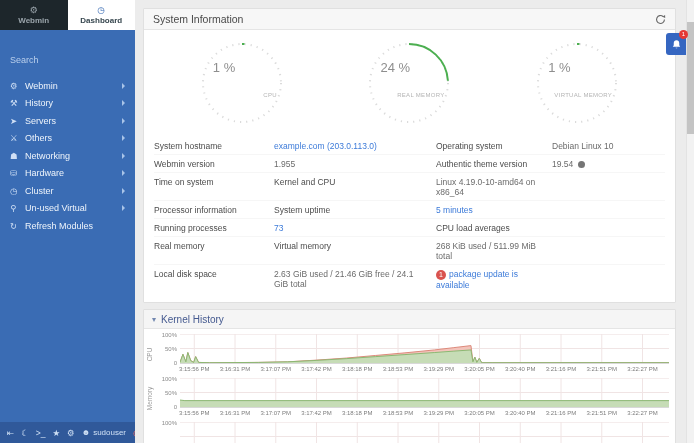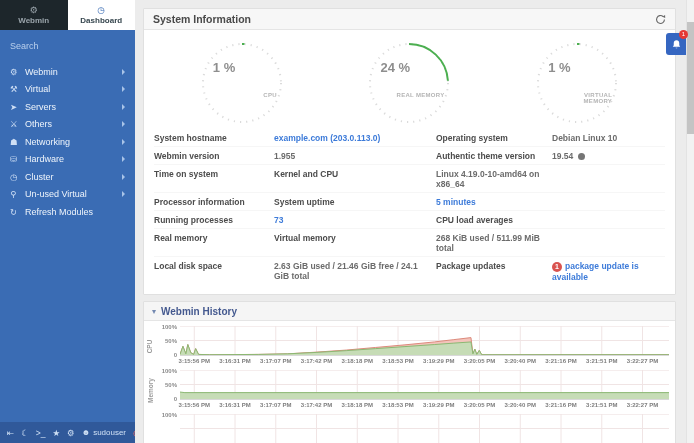--- a/index.html
+++ b/index.html
@@ -10,21 +10,21 @@
   
   .sidebar { width:135px; min-width:135px; height:443px; background:#3a6cb4;
     display:flex; flex-direction:column; color:#dce8f7; }
   .side-tabs { display:flex; height:30px; }
   .side-tab { flex:1; display:flex; flex-direction:column; align-items:center;
     justify-content:center; font-size:8px; font-weight:bold; cursor:pointer; gap:1px; }
   .side-tab .tab-ic { font-size:9px; line-height:9px; }
   .tab-webmin { background:#1d262b; color:#9aa4ab; }
   .tab-dashboard { background:#ffffff; color:#37474f; }
   .tab-dashboard .tab-ic { color:#3a6cb4; }
-  .side-search { display:flex; align-items:center; padding:0 10px; height:24px; margin-top:4px; }
+  .side-search { display:flex; align-items:center; padding:0 10px; height:24px; margin-top:18px; }
   .side-search input { flex:1; background:transparent; border:none; outline:none;
     color:#eaf2fc; font-size:9px; }
   .side-search input::placeholder { color:#b9cfec; }
   .side-menu { flex:1; padding-top:5px; }
   .menu-item { display:flex; align-items:center; height:17.5px; padding:0 10px;
     font-size:9px; color:#eef4fb; cursor:pointer; }
   .menu-item .m-ic { width:15px; font-size:8.5px; color:#cfdff5; }
   .menu-item .m-caret { margin-left:auto; width:0; height:0;
     border-top:3px solid transparent; border-bottom:3px solid transparent;
     border-left:3.5px solid #a9c4e8; }
@@ -40,35 +40,35 @@
   .scrollbar { position:absolute; top:0; right:0; width:8px; height:443px;
     background:#f2f2f2; border-left:1px solid #e3e3e3; }
   .scroll-thumb { position:absolute; top:22px; left:0; width:8px; height:112px; background:#c4c4c4; }
   .bell-tab { position:absolute; top:33px; right:8px; width:20px; height:22px;
     background:#3566c1; border-radius:3px 0 0 3px; display:flex; align-items:center;
     justify-content:center; cursor:pointer; z-index:5; }
   .bell-badge { position:absolute; top:-3px; right:-2px; min-width:9px; height:9px;
     border-radius:5px; background:#e53935; color:#fff; font-size:6px; line-height:9px;
     text-align:center; padding:0 1px; }
 
-  .panel { background:#fff; border:1px solid #e0e0e0; border-radius:1px;font-weight:bold; }
+  .panel { background:#fff; border:1px solid #e0e0e0; border-radius:1px; }
   .panel-header { height:21px; background:#f7f7f7; border-bottom:1px solid #e5e5e5;
     display:flex; align-items:center; padding:0 9px; font-size:10.5px; color:#4a4a4a; }
   .refresh-btn { margin-left:auto; cursor:pointer; display:flex; }
 
   
   .gauges { display:flex; justify-content:space-around; padding:9px 14px 2px; }
   .gauge { position:relative; width:88px; height:88px; }
   .gauge svg { position:absolute; inset:0; }
   .g-val { position:absolute; left:15px; top:21px; font-size:13px; color:#8e8e8e; }
   .g-lbl { position:absolute; right:9px; top:53px; width:58px; text-align:right;
     font-size:6px; letter-spacing:.3px; color:#b4b4b4; }
 
   
-  .info-table { margin:0 10px 9px; font-size:8.5px; }
+  .info-table { margin:8px 10px 9px; font-size:8.5px; }
   .info-row { display:grid; grid-template-columns:110px 152px 106px 1fr;
     column-gap:10px; padding:3.5px 0; border-bottom:1px solid #f6f6f6; }
   .info-row:last-child { border-bottom:none; }
   .i-label { color:#4c4c4c; }
   .i-value { color:#6b6b6b; }
   .i-link { color:#3d7bd9; cursor:pointer; }
   .upd-badge { display:inline-block; width:10px; height:10px; border-radius:50%;
     background:#d9534f; color:#fff; font-size:7px; line-height:10px; text-align:center;
     margin-right:3px; }
   .theme-ic { display:inline-block; width:7px; height:7px; border-radius:50%;
@@ -115,21 +115,21 @@
     </svg>
   </div>
   <div class="side-menu" id="side-menu">
       <div class="menu-item">
         <span class="m-ic">⚙</span>
         <span>Webmin</span>
         <span class="m-caret"></span>
       </div>
       <div class="menu-item">
         <span class="m-ic">⚒</span>
-        <span>Virtual</span>
+        <span>History</span>
         <span class="m-caret"></span>
       </div>
       <div class="menu-item">
         <span class="m-ic">➤</span>
         <span>Servers</span>
         <span class="m-caret"></span>
       </div>
       <div class="menu-item">
         <span class="m-ic">⚔</span>
         <span>Others</span>
@@ -243,30 +243,29 @@
           <span class="i-label">CPU load averages</span>
         </div>
         <div class="info-row">
           <span class="i-label">Real memory</span>
           <span class="i-label">Virtual memory</span>
           <span class="i-value">268 KiB used / 511.99 MiB total</span>
         </div>
         <div class="info-row">
           <span class="i-label">Local disk space</span>
           <span class="i-value">2.63 GiB used / 21.46 GiB free / 24.1 GiB total</span>
-          <span class="i-label">Package updates</span>
           <span class="i-value i-link"><span class="upd-badge">1</span>package update is available</span>
         </div>
       </div>
   </div>
 
   <div class="panel stats-panel">
     <div class="stats-header">
       <span class="stats-caret">▾</span>
-      <span>Webmin History</span>
+      <span>Kernel History</span>
     </div>
     <div class="stats-body" id="stats-body">
         <div class="chart-block">
           <div class="c-ylabel">
             <span>CPU</span>
           </div>
           <div class="c-yticks">
             <span class="t100">100%</span>
             <span class="t50">50%</span>
             <span class="t0">0</span>

